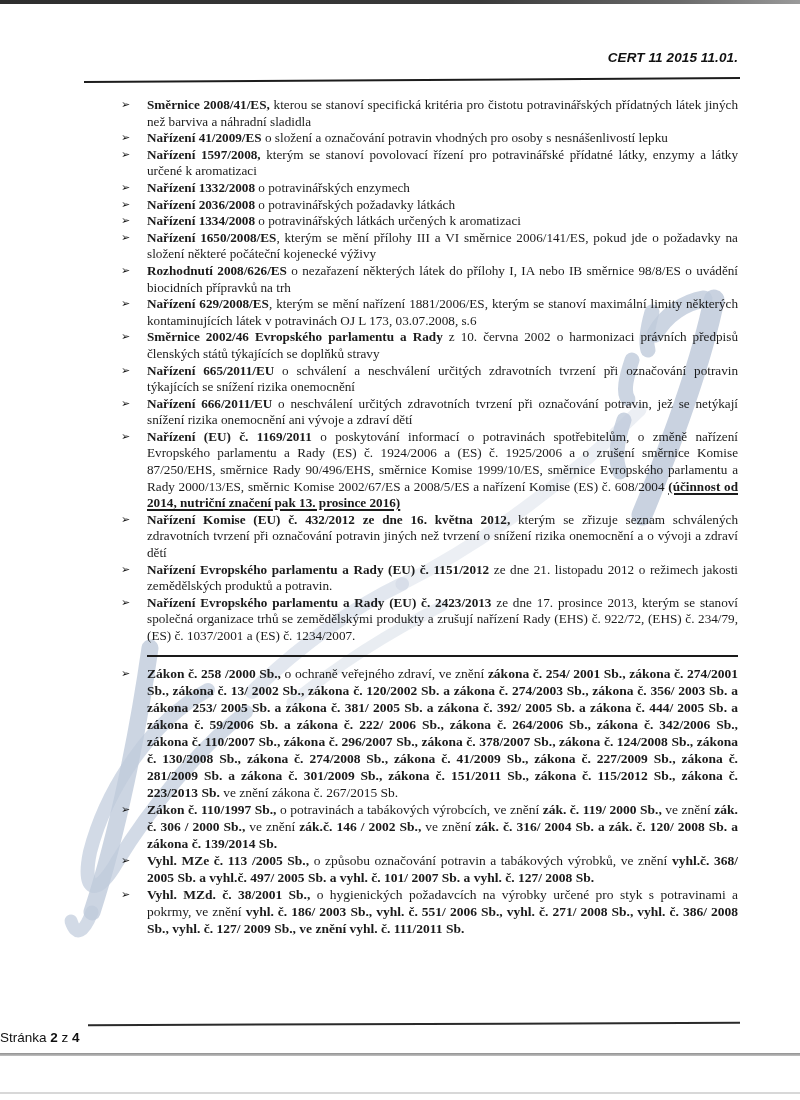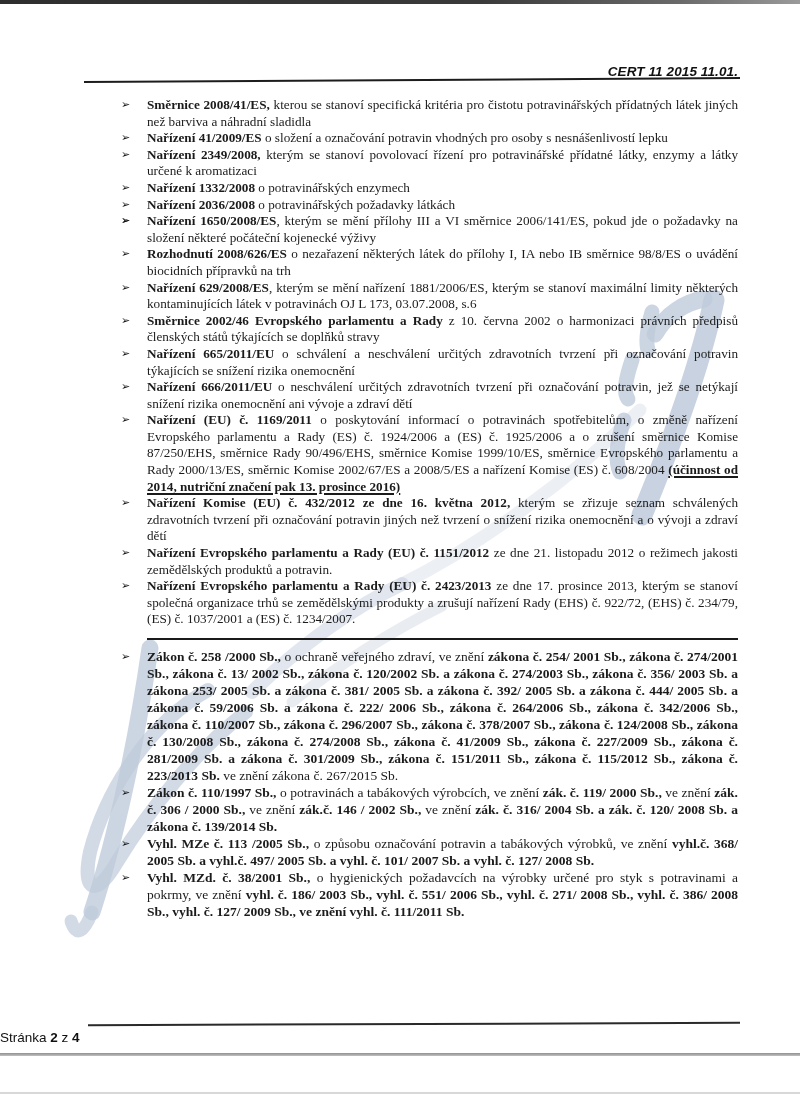--- a/index.html
+++ b/index.html
@@ -18,21 +18,21 @@
     background:linear-gradient(to right,#2e2e2e 0%,#3a3a3a 60%,#6a6a6a 85%,#9a9a9a 100%); }
   .scan-bottom-1 { position:absolute; top:1053px; left:0; width:100%; height:3px;
     background:linear-gradient(to bottom,#8f8f8f,#c2c2c2); }
   .scan-bottom-2 { position:absolute; top:1092px; left:0; width:100%; height:2px; background:#d8d8d8; }
 
   
   .watermark { position:absolute; top:0; left:0; z-index:0; pointer-events:none; }
 
   
   .doc-code {
-    position:absolute; top:64px; right:62px;
+    position:absolute; top:50px; right:62px;
     font-family:"Liberation Sans", sans-serif;
     font-style:italic; font-weight:bold; font-size:13.5px; letter-spacing:0.1px;
     color:#111; z-index:2;
   }
   .header-rule {
     position:absolute; top:79px; left:84px; width:656px; height:2px;
     background:#1c1c1c; transform:rotate(-0.35deg); z-index:2;
   }
 
   
@@ -88,24 +88,24 @@
     </g>
   </svg>
 
   <div class="doc-code">CERT 11 2015 11.01.</div>
   <div class="header-rule"></div>
 
   <main class="content">
     <div class="sec1">
         <div class="li"><span class="bullet">➢</span><span><span class="b">Směrnice 2008/41/ES,</span><span> kterou se stanoví specifická kritéria pro čistotu potravinářských přídatných látek jiných než barviva a náhradní sladidla</span></span></div>
         <div class="li"><span class="bullet">➢</span><span><span class="b">Nařízení 41/2009/ES</span><span> o složení a označování potravin vhodných pro osoby s nesnášenlivostí lepku</span></span></div>
-        <div class="li"><span class="bullet">➢</span><span><span class="b">Nařízení 2349/2008,</span><span> kterým se stanoví povolovací řízení pro potravinářské přídatné látky, enzymy a látky určené k aromatizaci</span></span></div>
+        <div class="li"><span class="bullet">➢</span><span><span class="b">Nařízení 1597/2008,</span><span> kterým se stanoví povolovací řízení pro potravinářské přídatné látky, enzymy a látky určené k aromatizaci</span></span></div>
         <div class="li"><span class="bullet">➢</span><span><span class="b">Nařízení 1332/2008</span><span> o potravinářských enzymech</span></span></div>
         <div class="li"><span class="bullet">➢</span><span><span class="b">Nařízení 2036/2008</span><span> o potravinářských požadavky látkách</span></span></div>
-        <div class="li"><span class="bullet">➢</span></div>
+        <div class="li"><span class="bullet">➢</span><span><span class="b">Nařízení 1334/2008</span><span> o potravinářských látkách určených k aromatizaci</span></span></div>
         <div class="li"><span class="bullet">➢</span><span><span class="b">Nařízení 1650/2008/ES</span><span>, kterým se mění přílohy III a VI směrnice 2006/141/ES, pokud jde o požadavky na složení některé počáteční kojenecké výživy</span></span></div>
         <div class="li"><span class="bullet">➢</span><span><span class="b">Rozhodnutí 2008/626/ES</span><span> o nezařazení některých látek do přílohy I, IA nebo IB směrnice 98/8/ES o uvádění biocidních přípravků na trh</span></span></div>
         <div class="li"><span class="bullet">➢</span><span><span class="b">Nařízení 629/2008/ES</span><span>, kterým se mění nařízení 1881/2006/ES, kterým se stanoví maximální limity některých kontaminujících látek v potravinách OJ L 173, 03.07.2008, s.6</span></span></div>
         <div class="li"><span class="bullet">➢</span><span><span class="b">Směrnice 2002/46 Evropského parlamentu a Rady</span><span> z 10. června 2002 o harmonizaci právních předpisů členských států týkajících se doplňků stravy</span></span></div>
         <div class="li"><span class="bullet">➢</span><span><span class="b">Nařízení 665/2011/EU</span><span> o schválení a neschválení určitých zdravotních tvrzení při označování potravin týkajících se snížení rizika onemocnění</span></span></div>
         <div class="li"><span class="bullet">➢</span><span><span class="b">Nařízení 666/2011/EU</span><span> o neschválení určitých zdravotních tvrzení při označování potravin, jež se netýkají snížení rizika onemocnění ani vývoje a zdraví dětí</span></span></div>
         <div class="li"><span class="bullet">➢</span><span><span class="b">Nařízení (EU) č. 1169/2011</span><span> o poskytování informací o potravinách spotřebitelům, o změně nařízení Evropského parlamentu a Rady (ES) č. 1924/2006 a (ES) č. 1925/2006 a o zrušení směrnice Komise 87/250/EHS, směrnice Rady 90/496/EHS, směrnice Komise 1999/10/ES, směrnice Evropského parlamentu a Rady 2000/13/ES, směrnic Komise 2002/67/ES a 2008/5/ES a nařízení Komise (ES) č. 608/2004 </span><span class="b u">(účinnost od 2014, nutriční značení pak 13. prosince 2016)</span></span></div>
         <div class="li"><span class="bullet">➢</span><span><span class="b">Nařízení Komise (EU) č. 432/2012 ze dne 16. května 2012,</span><span> kterým se zřizuje seznam schválených zdravotních tvrzení při označování potravin jiných než tvrzení o snížení rizika onemocnění a o vývoji a zdraví dětí</span></span></div>
         <div class="li"><span class="bullet">➢</span><span><span class="b">Nařízení Evropského parlamentu a Rady (EU) č. 1151/2012</span><span> ze dne 21. listopadu 2012 o režimech jakosti zemědělských produktů a potravin.</span></span></div>
         <div class="li"><span class="bullet">➢</span><span><span class="b">Nařízení Evropského parlamentu a Rady (EU) č. 2423/2013</span><span> ze dne 17. prosince 2013, kterým se stanoví společná organizace trhů se zemědělskými produkty a zrušují nařízení Rady (EHS) č. 922/72, (EHS) č. 234/79, (ES) č. 1037/2001 a (ES) č. 1234/2007.</span></span></div>

